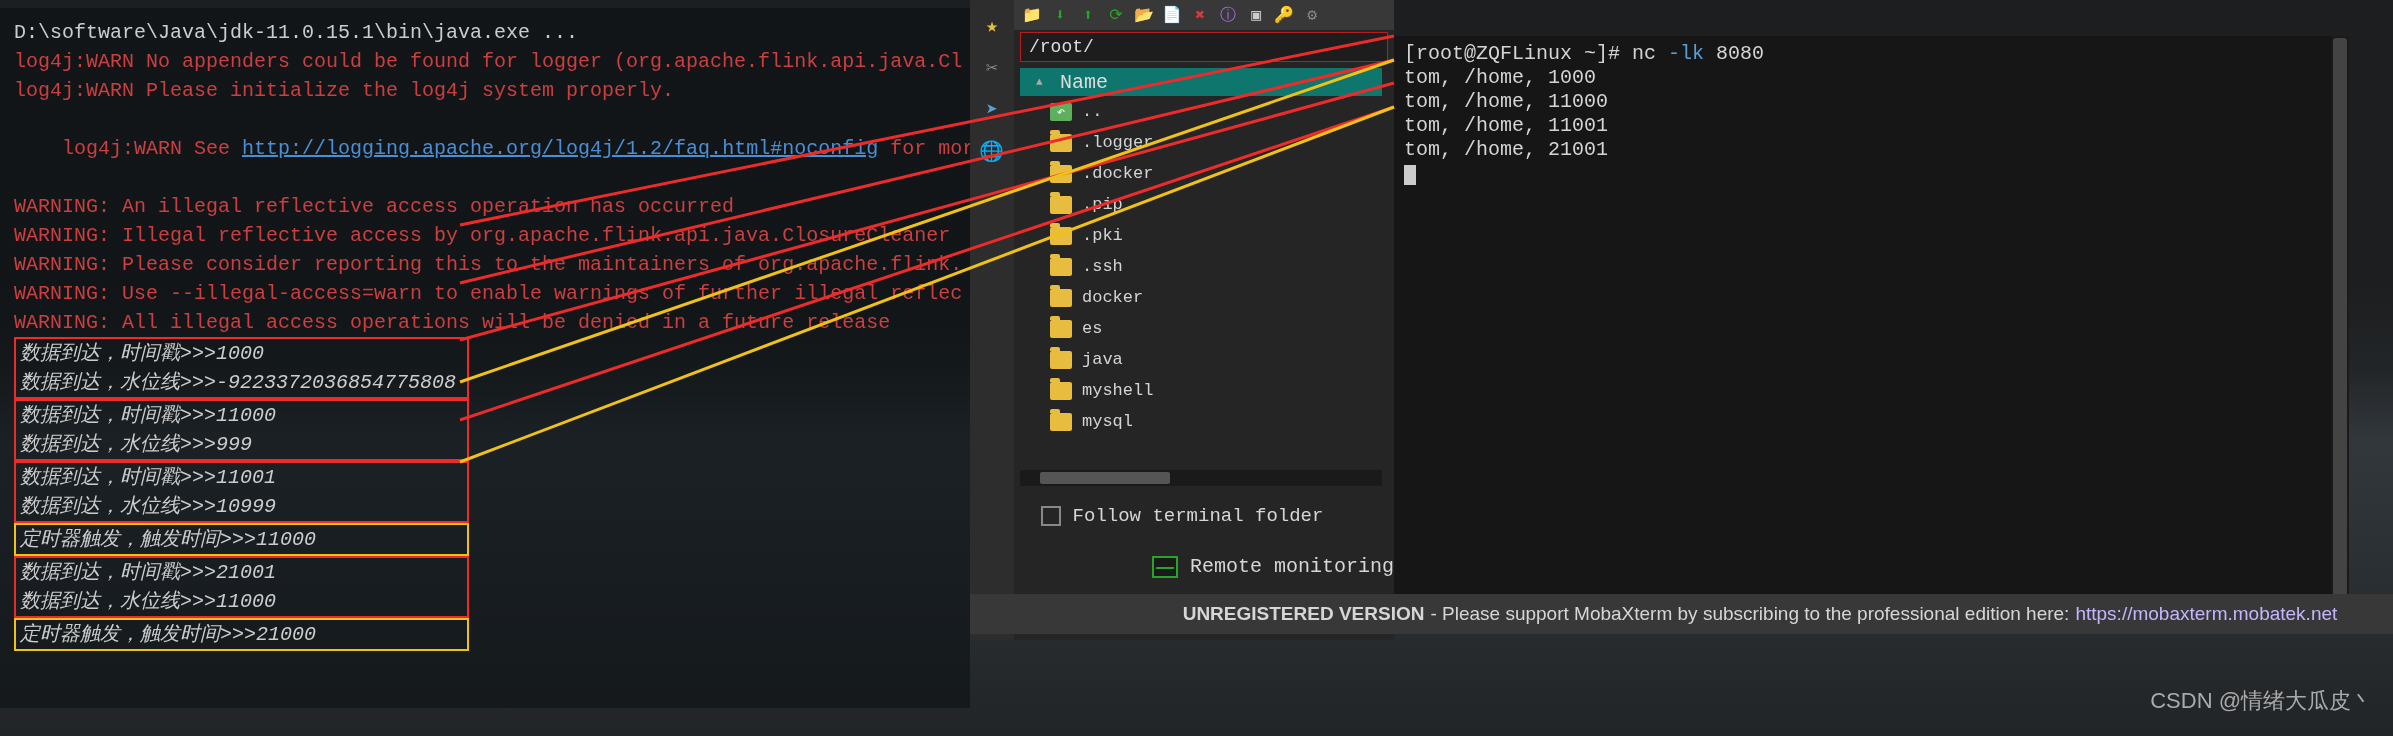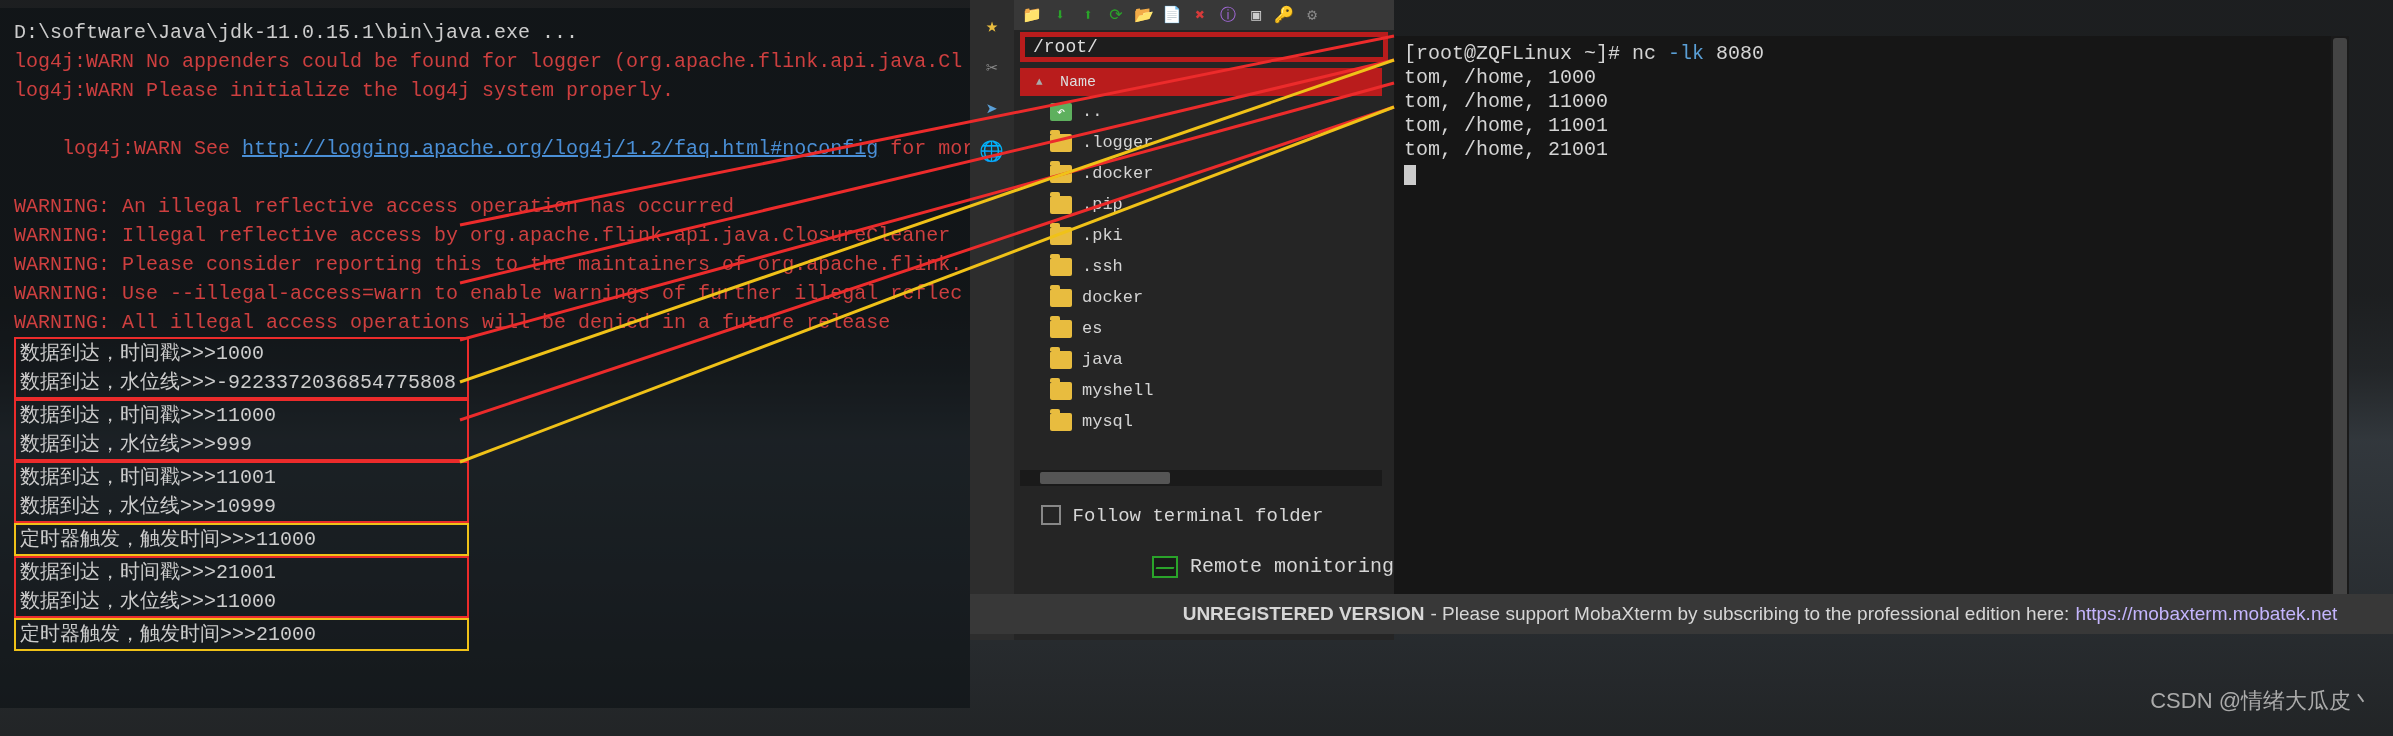--- a/index.html
+++ b/index.html
@@ -34,20 +34,21 @@
 }
 .lt-line { white-space: pre; }
 .white-txt { color: #cccccc; }
 .red-txt { color: #cd3f3f; }
 .link-txt { color: #4a8fd6; text-decoration: underline; }
 .boxed {
   border: 2px solid;
   padding: 0 4px;
   display: inline-block;
   width: 455px;
+  font-style: italic;
 }
 .box-red { border-color: #ec2b2b; }
 .box-yellow { border-color: #f0c218; }
 
 
 .center-panel {
   position: absolute;
   top: 0; left: 970px;
   width: 424px;
   height: 640px;
@@ -79,33 +80,33 @@
 .cp-tool-ico {
   width: 28px; height: 24px;
   display: flex; align-items: center; justify-content: center;
   font-size: 16px;
 }
 .cp-path {
   position: absolute;
   top: 32px; left: 50px; right: 6px;
   height: 30px;
   background: #1d1d1d;
-  border: 5px solid #b91c1c;
+  border: 1px solid #b91c1c;
   color: #ddd;
   font-size: 18px;
   padding: 2px 8px;
   font-family: inherit;
 }
 .cp-header {
   position: absolute;
   top: 68px; left: 50px; right: 12px;
   height: 28px;
-  background: #b91c1c;
+  background: #0f766e;
   color: #ddd;
-  font-size: 15px;
+  font-size: 20px;
   display: flex; align-items: center;
   padding-left: 40px;
 }
 .cp-header::before {
   content: "▲"; font-size: 11px; color: #aaa;
   position: absolute; left: 16px;
 }
 .file-list {
   position: absolute;
   top: 96px; left: 50px; right: 12px;
@@ -148,21 +149,21 @@
 }
 .hscroll-thumb {
   position: absolute; left: 20px; top: 2px;
   width: 130px; height: 12px;
   background: #555;
   border-radius: 2px;
 }
 .cp-follow {
   position: absolute;
   top: 505px; left: 0; right: 0;
-  display: flex; align-items: flex-start; justify-content: center;
+  display: flex; align-items: center; justify-content: center;
   color: #d6d6d6; font-size: 19px;
 }
 .chk {
   width: 20px; height: 20px;
   border: 2px solid #888;
   margin-right: 12px;
 }
 .cp-remote {
   position: absolute;
   top: 555px; left: 0; right: 0;

